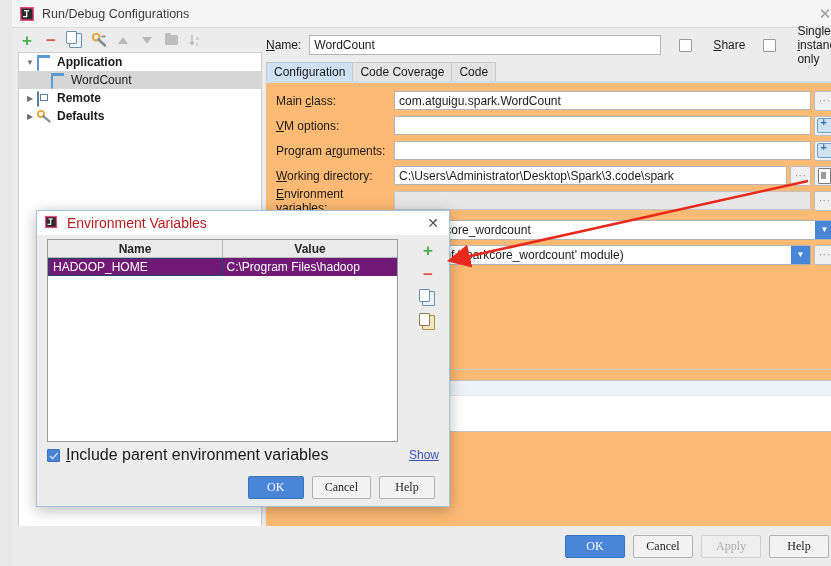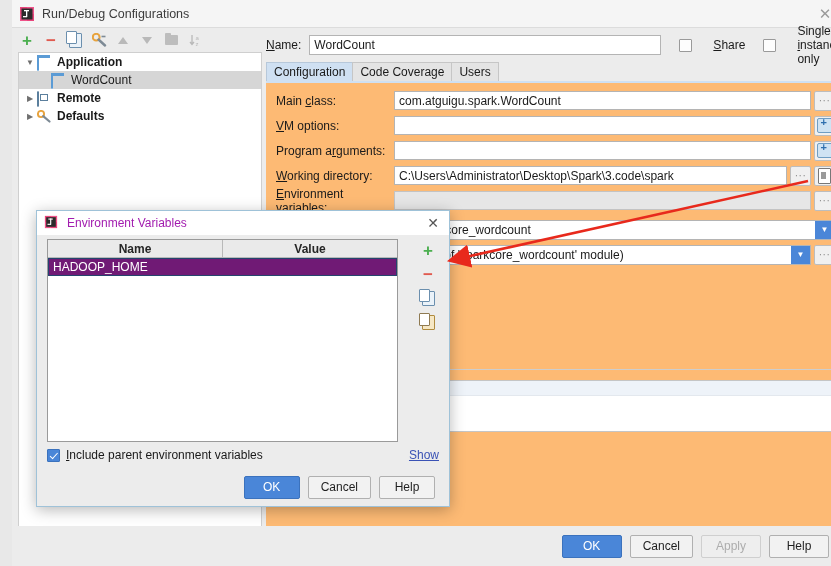--- a/index.html
+++ b/index.html
@@ -191,40 +191,40 @@
 
   .main-footer {
     height: 40px; flex: 0 0 40px; display: flex; align-items: center;
     justify-content: flex-end; padding-right: 14px; gap: 8px;
     background: #ececec;
   }
   .btn {
     height: 23px; min-width: 60px; padding: 0 12px;
     border: 1px solid #b0b0b0; background: #f2f2f2; border-radius: 2px;
     display: flex; align-items: center; justify-content: center;
-    font-size: 12px; color: #1f1f1f; box-sizing: border-box;
+    font-size: 12px; color: #1f1f1f; box-sizing: border-box; font-family: Liberation Serif, serif;
   }
   .btn.primary { background: #4a86d8; border-color: #3b72bd; color: #fff; }
   .btn.disabled { color: #adadad; background:#eeeeee; border-color:#cfcfcf; }
 
   
   .env-dialog {
     position: absolute; left: 36px; top: 210px;
     width: 412px; height: 295px;
     background: #ececec;
     border: 1px solid #9fc2d8;
     box-shadow: 0 3px 14px rgba(0,0,0,0.28);
     display: flex; flex-direction: column;
     z-index: 50;
   }
   .env-title {
     height: 24px; background: #ffffff; display:flex; align-items:center;
     position: relative; flex: 0 0 24px;
   }
-  .env-title .ttxt { font-size:12px; color:#a21caf; }
+  .env-title .ttxt { font-size:14px; color:#b91c1c; }
   .env-close {
     position:absolute; right: 6px; top:0; height:24px; width:20px;
     display:flex; align-items:center; justify-content:center;
     color:#555; font-size:14px; font-weight:300;
   }
   .env-main { flex:1 1 auto; display:flex; padding: 4px 8px 0 10px; min-height:0;gap:16px;}
   .env-table {
     flex:1 1 auto; border:1px solid #9a9a9a; background:#fff;
     display:flex; flex-direction:column; min-width:0;
   }
@@ -246,21 +246,21 @@
     align-items:center; padding-top:1px; gap:4px; margin-left: 1px;
   }
   .env-side-btn {
     width:20px; height:20px; display:flex; align-items:center; justify-content:center;
     position:relative;
   }
   .env-opts {
     height:26px; flex:0 0 26px; display:flex; align-items:center;
     padding: 0 10px 0 10px;
   }
-  .env-opts .lbl2 { font-size:12px; margin-left:6px; }
+  .env-opts .lbl2 { font-size:16px; margin-left:6px; }
   .show-link { margin-left:auto; font-size:12px; color:#3a52b5; text-decoration:underline; }
   .env-footer {
     height: 38px; flex:0 0 38px; display:flex; align-items:center;
     justify-content:flex-end; gap:8px; padding-right: 14px;
   }
 
   
   .plus-ico { color:#4caf50; font-size:17px; font-weight:bold; line-height:1; }
   .minus-ico { color:#e05a4f; font-size:17px; font-weight:bold; line-height:1; }
   .copy-ico {
@@ -409,21 +409,21 @@
           </span>
           <span class="chk-wrap">
             <span class="chk"></span>
             <span>Single <span class="u">i</span>nstance only</span>
           </span>
         </div>
 
         <div class="tabs">
           <div class="tab active">Configuration</div>
           <div class="tab">Code Coverage</div>
-          <div class="tab">Users</div>
+          <div class="tab">Code</div>
         </div>
         <div class="tabs-underline"></div>
 
         <div class="form">
 
           <div class="frow">
             <span class="lbl">Main <span class="u">c</span>lass:</span>
             <span class="inp">com.atguigu.spark.WordCount</span>
             <span class="btn-sq plain">···</span>
           </div>
@@ -523,20 +523,21 @@
     </div>
 
     <div class="env-main">
       <div class="env-table">
         <div class="env-thead">
           <div class="env-th first">Name</div>
           <div class="env-th">Value</div>
         </div>
         <div class="env-row selected">
           <div class="env-td first">HADOOP_HOME</div>
+          <div class="env-td">C:\Program Files\hadoop</div>
         </div>
       </div>
       <div class="env-side">
         <span class="env-side-btn" id="env-add-btn">
             <span class="plus-ico">+</span>
           </span>
         <span class="env-side-btn">
             <span class="minus-ico">−</span>
           </span>
         <span class="env-side-btn">

